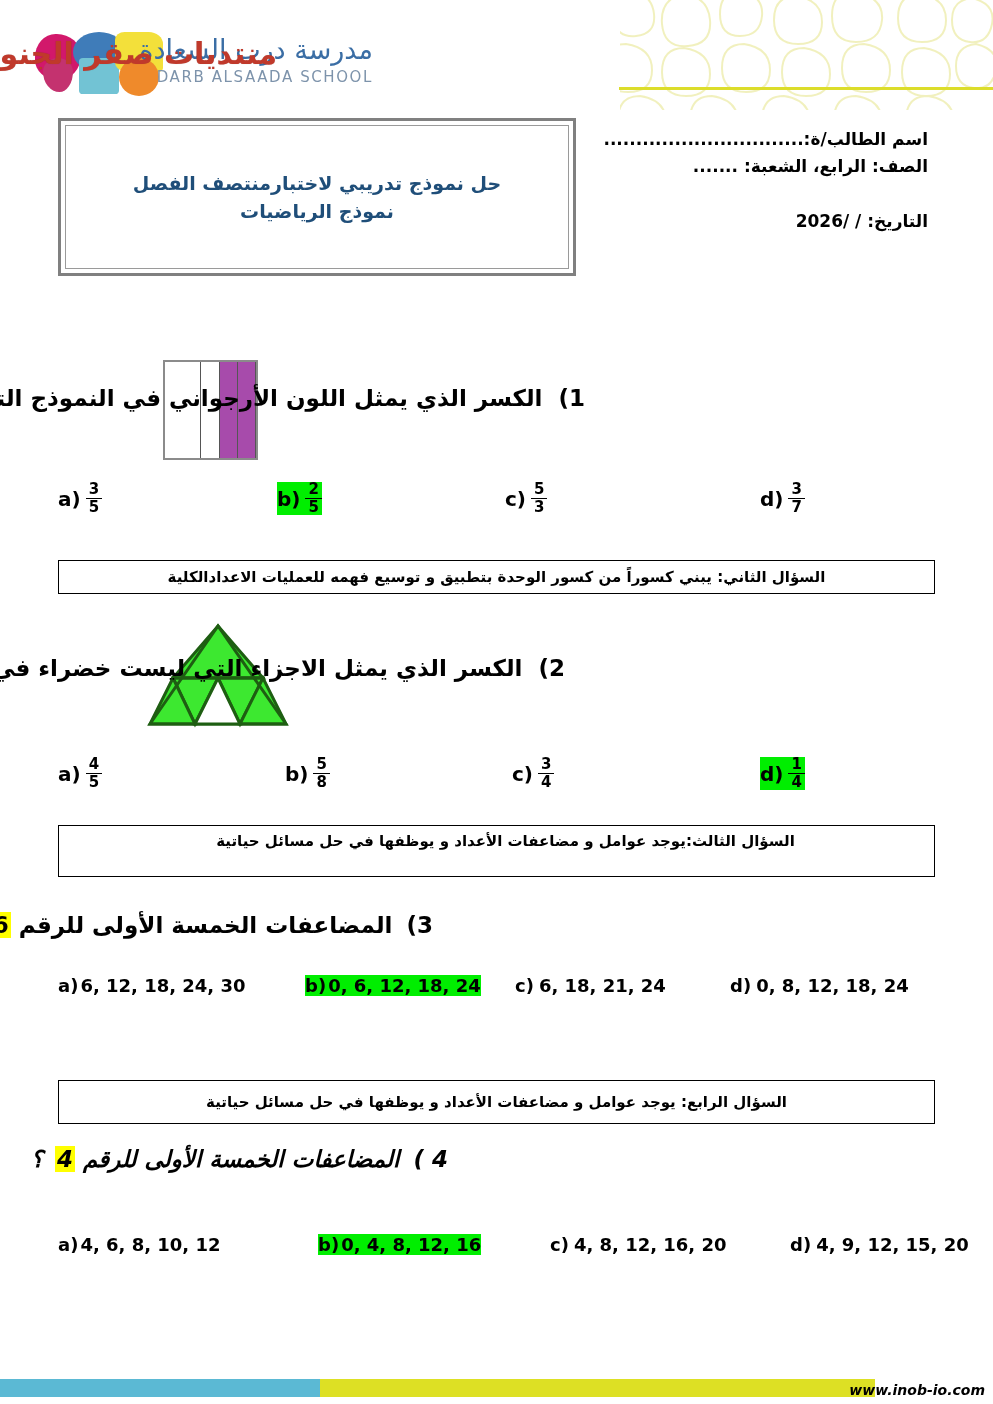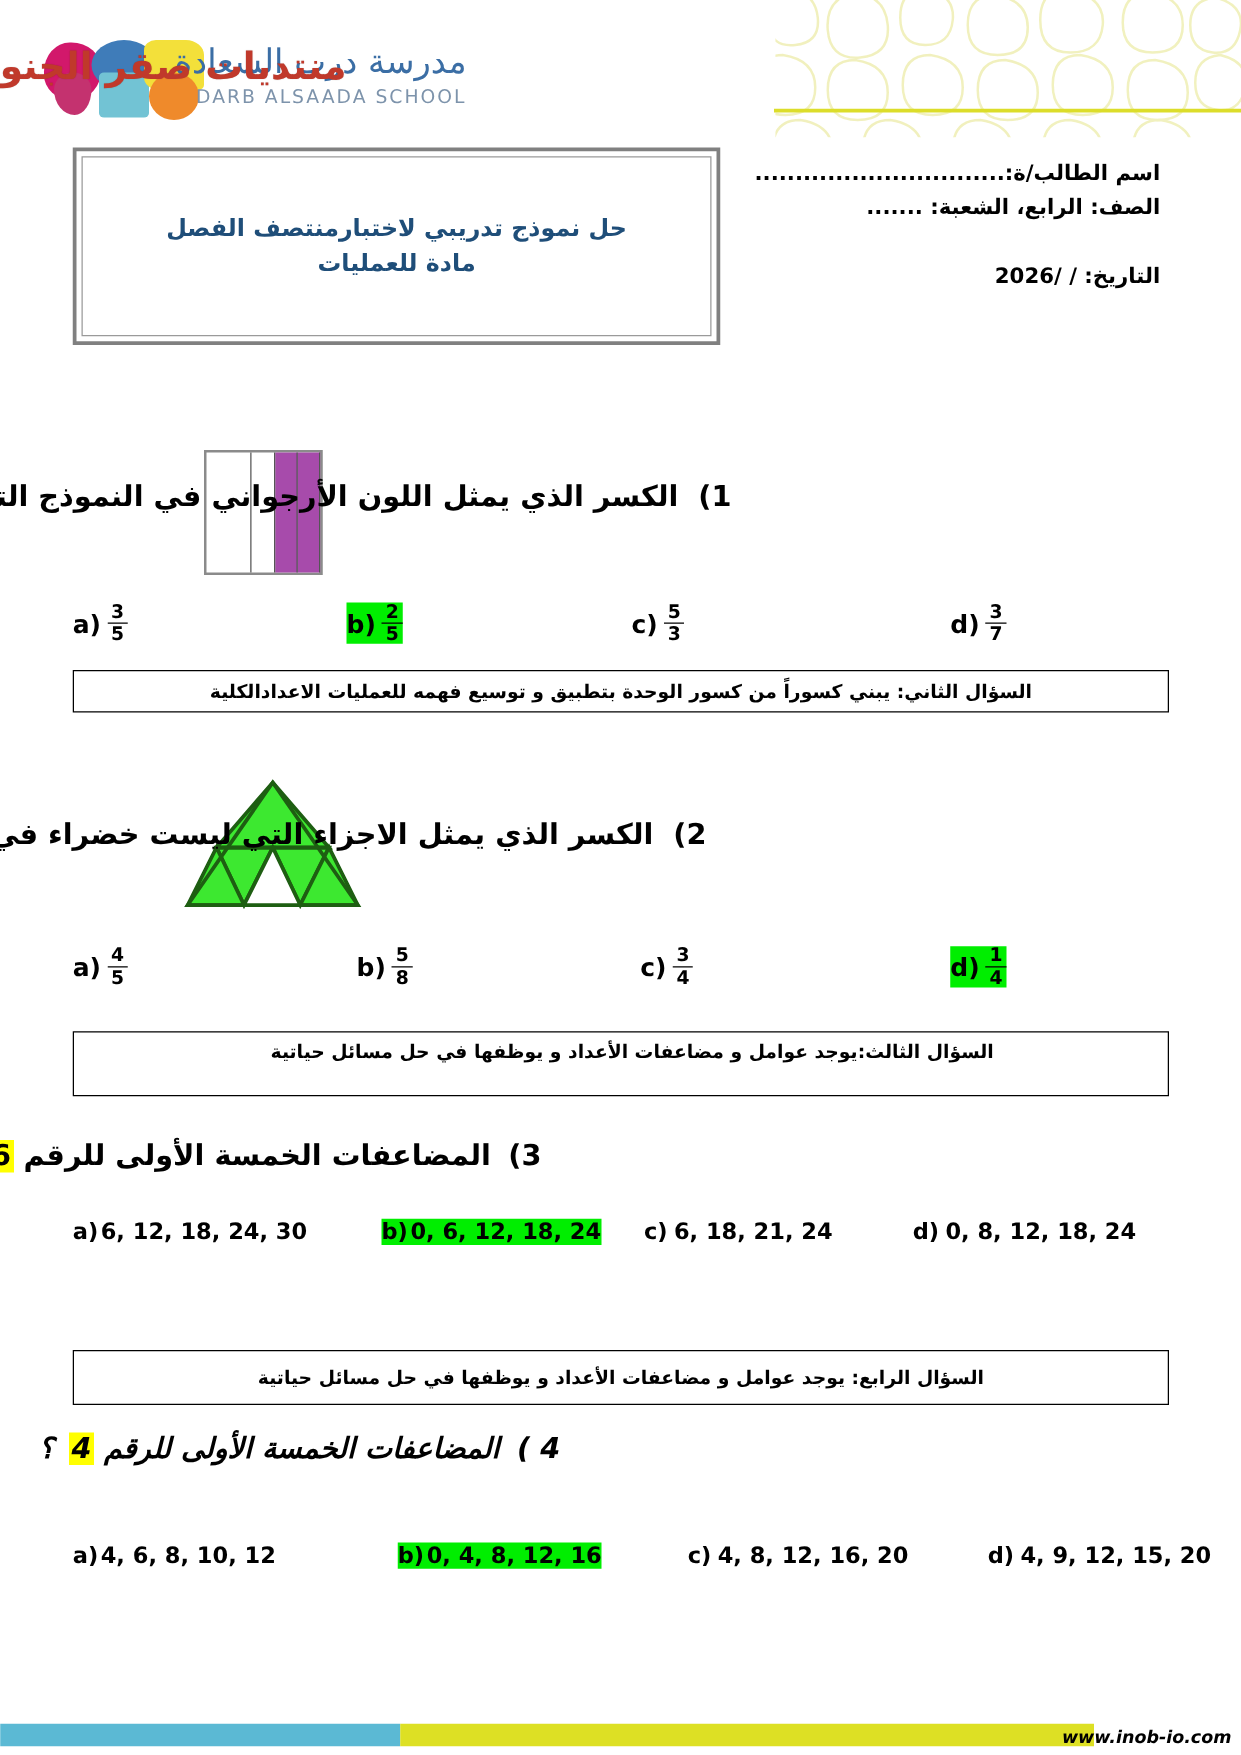--- a/index.html
+++ b/index.html
@@ -198,21 +198,21 @@
 
   <div class="student-info">
     <div>اسم الطالب/ة:...............................</div>
     <div>الصف: الرابع، الشعبة: .......</div>
     <div class="si-date">التاريخ:    /    /2026</div>
   </div>
 
   <div class="title-box">
     <div class="title-box-inner">
       <div class="title-line">حل نموذج تدريبي لاختبارمنتصف الفصل</div>
-      <div class="title-line">مادة للعمليات</div>
+      <div class="title-line">نموذج الرياضيات</div>
     </div>
   </div>
 
 
   <div class="bars-fig" style="top:360px; right:735px; width:95px; height:100px;">
     <div class="bar-cell bar-fill" style="width:20%;"></div>
     <div class="bar-cell bar-fill" style="width:20%;"></div>
     <div class="bar-cell" style="width:20%;"></div>
     <div class="bar-cell" style="width:20%;"></div>
     <div class="bar-cell" style="width:20%;"></div>
@@ -247,21 +247,21 @@
     </div>
     <div class="opt" style="left:760px;">
       <span class="lab">d)</span>
       <span class="frac">
         <span class="num">3</span>
         <span class="den">7</span>
       </span>
     </div>
   </div>
 
-  <div class="sec-box" style="top:536px; height:34px;">السؤال الثاني: يبني كسوراً من كسور الوحدة بتطبيق و توسيع فهمه للعمليات الاعدادالكلية</div>
+  <div class="sec-box" style="top:560px; height:34px;">السؤال الثاني: يبني كسوراً من كسور الوحدة بتطبيق و توسيع فهمه للعمليات الاعدادالكلية</div>
 
   <div class="tri-fig" style="top:620px; right:685px; width:180px; height:110px;">
     <svg width="180" height="110" viewBox="0 0 180 110">
       <polygon points="90,6 135,58 45,58" fill="#3de830" stroke="#1e5e12" stroke-width="3"></polygon>
       <polygon points="45,58 90,58 67,104" fill="#3de830" stroke="#1e5e12" stroke-width="3"></polygon>
       <polygon points="45,58 67,104 22,104" fill="#3de830" stroke="#1e5e12" stroke-width="3"></polygon>
       <polygon points="90,58 135,58 112,104" fill="#3de830" stroke="#1e5e12" stroke-width="3"></polygon>
       <polygon points="112,104 135,58 158,104" fill="#3de830" stroke="#1e5e12" stroke-width="3"></polygon>
       <polygon points="22,104 90,6 158,104" fill="none" stroke="#1e5e12" stroke-width="3"></polygon>
       <polygon points="67,104 112,104 90,58" fill="#ffffff" stroke="#1e5e12" stroke-width="3"></polygon>

